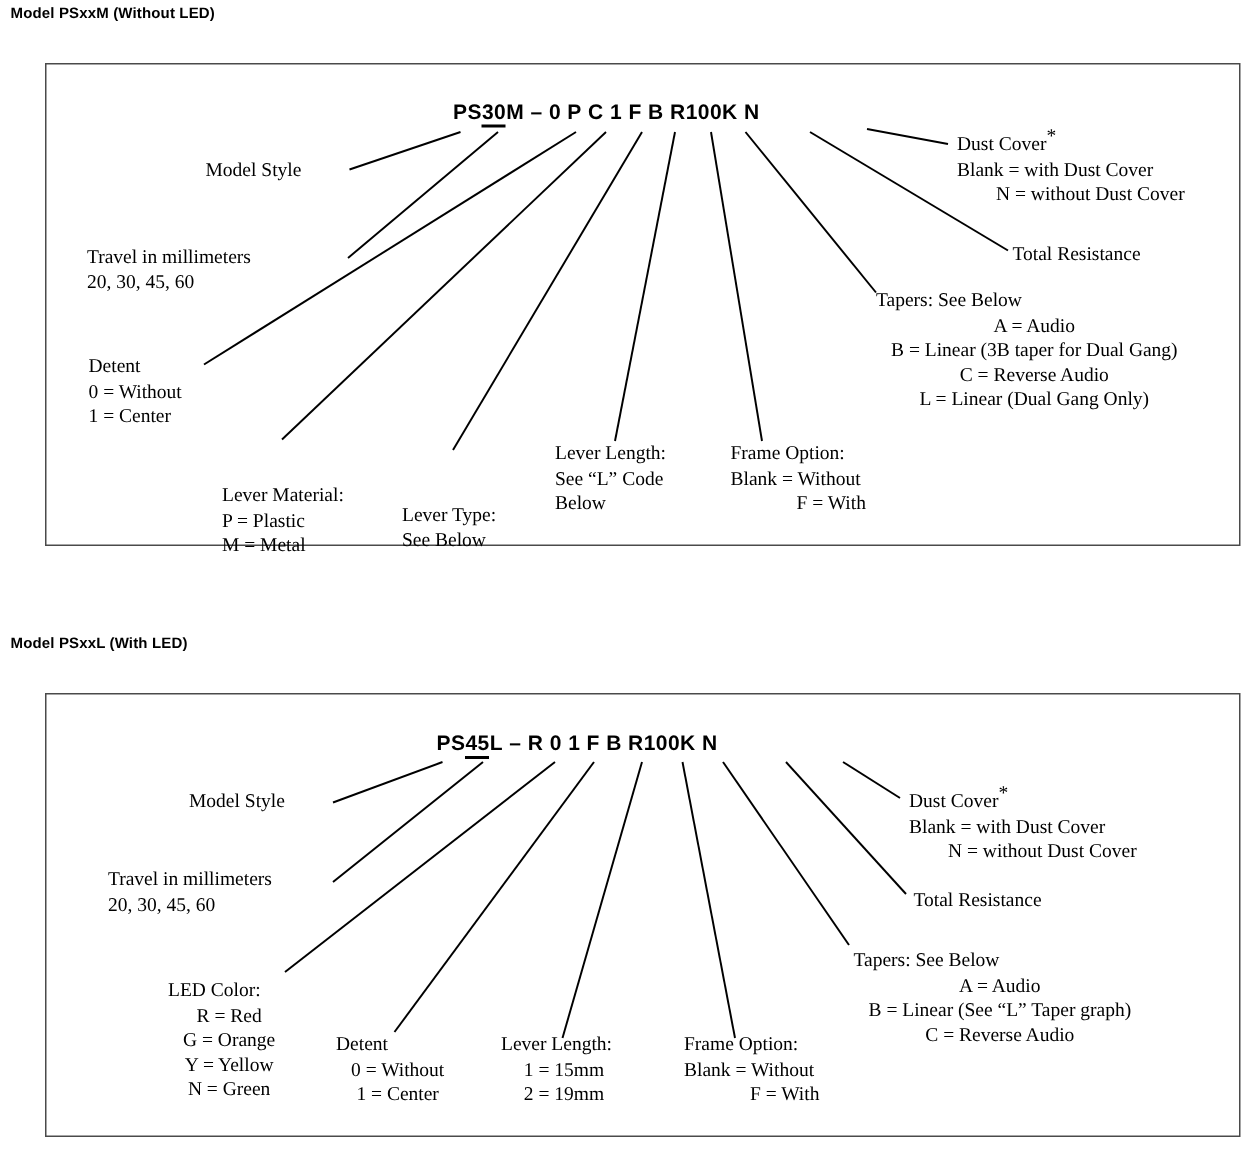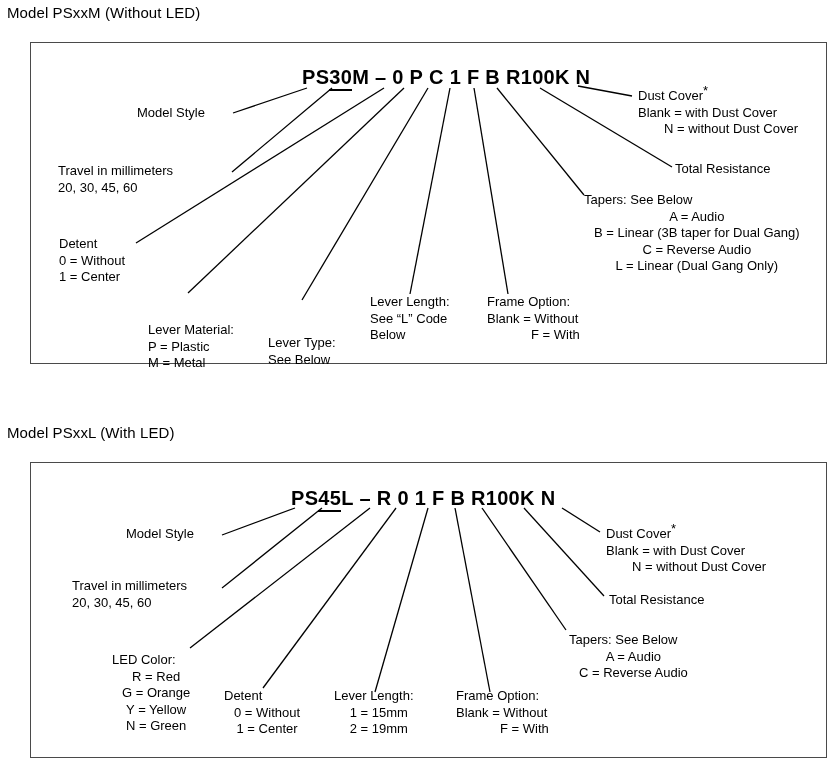--- a/index.html
+++ b/index.html
@@ -10,22 +10,22 @@
   body {
     width: 838px;
     height: 770px;
     position: relative;
     font-family: "Liberation Sans", sans-serif;
     color: #000000;
     overflow: hidden;
   }
   .section-heading {
     position: absolute;
-    font-size: 15px;
-    font-weight: normal;
+    font-size: 10px;
+    font-weight: bold;
     letter-spacing: 0.1px;
     white-space: nowrap;
   }
   .diagram-box {
     position: absolute;
     border: 1.5px solid #4a4a4a;
     background: #ffffff;
     box-sizing: border-box;
   }
   .leaders {
@@ -33,37 +33,38 @@
     left: 0;
     top: 0;
     overflow: visible;
   }
   .leaders line {
     stroke: #000000;
     stroke-width: 1.3;
   }
   .partnum {
     position: absolute;
-    font-size: 20px;
+    font-size: 14px;
     font-weight: bold;
     white-space: nowrap;
     letter-spacing: 0.3px;
   }
   .partnum .seg {
     display: inline-block;
   }
   .partnum .underl {
     border-bottom: 2px solid #000;
     padding-bottom: 1px;
   }
   .callout {
     position: absolute;
     font-size: 13px;
     line-height: 16.5px;
     white-space: nowrap;
+    font-family: Liberation Serif, serif;
   }
   .callout .ln { display: block; }
   .callout .ind { display: block; padding-left: 26px; }
   .callout .ind2 { display: block; padding-left: 10px; text-align: center; }
   .callout .ind3 { display: block; padding-left: 44px; }
   .sup {
     font-size: 13px;
     vertical-align: super;
     line-height: 0;
   }
@@ -235,20 +236,21 @@
 
 <div class="callout" style="left:456px; top:688px;">
   <span class="ln">Frame Option:</span>
   <span class="ln">Blank = Without</span>
   <span class="ind3">F = With</span>
 </div>
 
 <div class="callout" style="left:569px; top:632px;">
   <span class="ln">Tapers: See Below</span>
   <span class="ind2">A = Audio</span>
+  <span class="ind2">B = Linear (See “L” Taper graph)</span>
   <span class="ind2">C = Reverse Audio</span>
 </div>
 
 <div class="callout" style="left:609px; top:592px;">
   <span class="ln">Total Resistance</span>
 </div>
 
 <div class="callout" style="left:606px; top:526px;">
   <span class="ln"><span>Dust Cover</span><span class="sup">*</span></span>
   <span class="ln">Blank = with Dust Cover</span>

